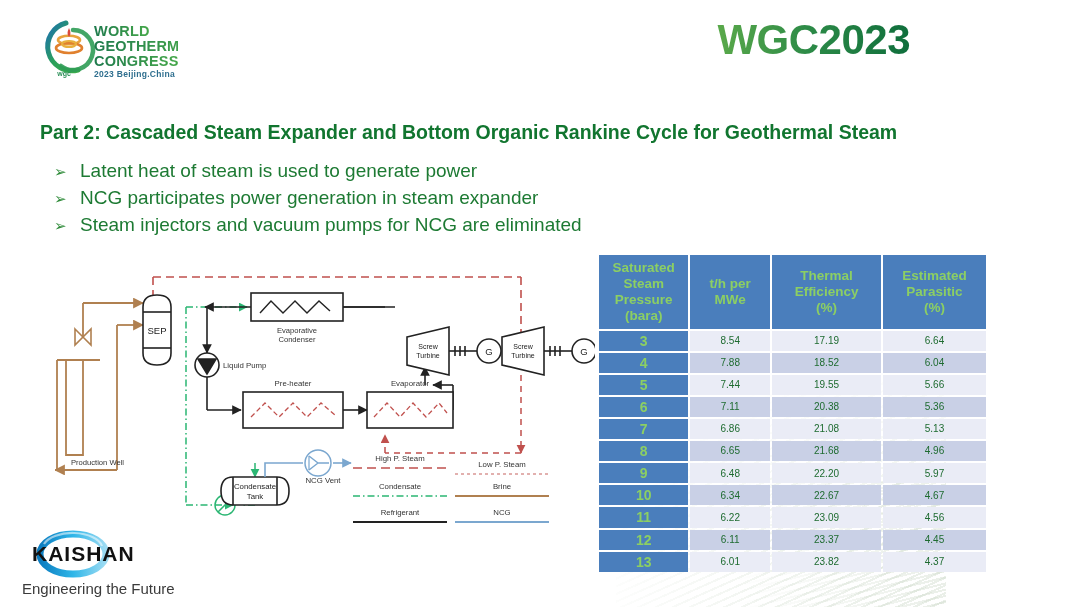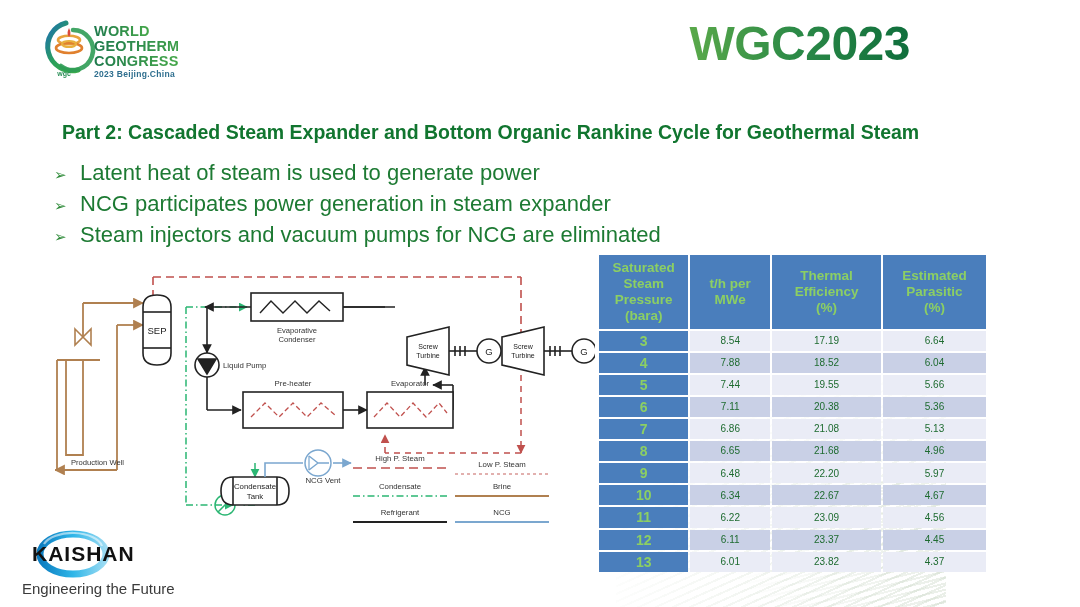--- a/index.html
+++ b/index.html
@@ -42,40 +42,40 @@
         rgba(209,220,205,0.45) 6px);
     -webkit-mask-image: linear-gradient(to left, #000 0%, transparent 85%);
     mask-image: linear-gradient(to left, #000 0%, transparent 85%);
     pointer-events: none;
   }
 
   
   .wgc-logo { position: absolute; left: 28px; top: 14px; width: 150px; height: 68px; }
   .wgc-title {
     position: absolute; right: 36px; top: 16px;
-    font-size: 48px; font-weight: bold; letter-spacing: -0.5px;
+    font-size: 42px; font-weight: bold; letter-spacing: -0.5px;
     background: linear-gradient(90deg, #5aa94a 0%, #2c8a47 48%, #0f6e3c 100%);
     -webkit-background-clip: text; background-clip: text;
     color: transparent;
     font-family: "Liberation Sans", sans-serif;
   }
 
   
   .headline {
-    position: absolute; left: 62px; top: 121px;
+    position: absolute; left: 40px; top: 121px;
     font-size: 19.5px; font-weight: bold; color: #11752f;
     white-space: nowrap;
   }
   .bullets { position: absolute; left: 54px; top: 160px; }
   .bullet { display: flex; align-items: baseline; margin-bottom: 5px; }
   .bullet .arrow {
     width: 26px; color: #2e8b39; font-size: 15px; flex: 0 0 26px;
   }
   .bullet .btext {
-    font-size: 22px; color: #1d7a33; white-space: nowrap;
+    font-size: 19px; color: #1d7a33; white-space: nowrap;
     font-family: "Liberation Sans", sans-serif;
   }
 
   
   .diagram { position: absolute; left: 55px; top: 255px; width: 540px; height: 285px; }
   .diagram svg { display: block; }
 
   
   .data-table {
     position: absolute; left: 597px; top: 253px;

